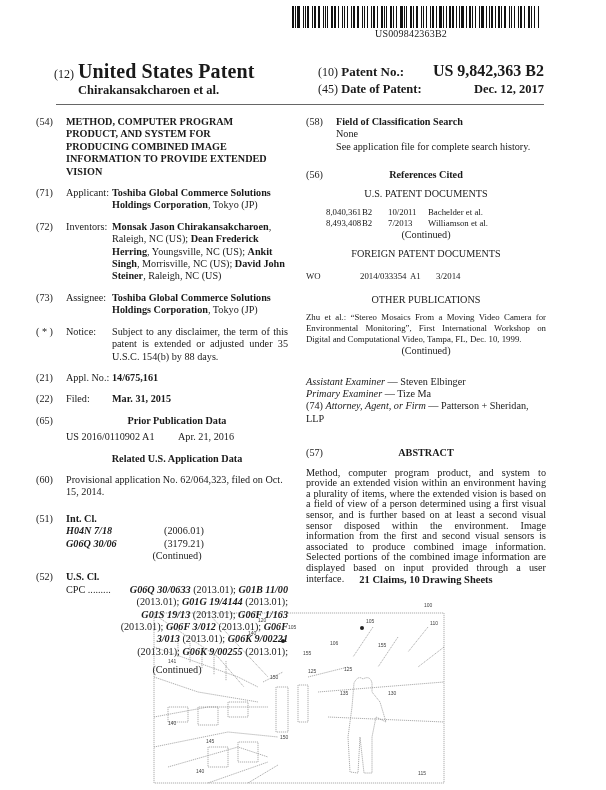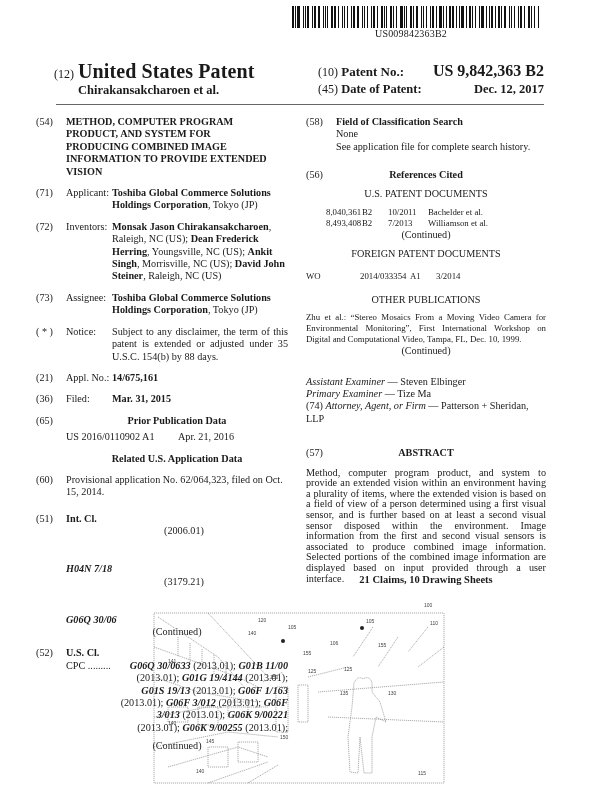--- a/index.html
+++ b/index.html
@@ -31,21 +31,21 @@
   .i { font-style: italic; }
   .center { text-align: center; }
   .just { text-align: justify; }
 
   #left-col { left: 36px; top: 116px; width: 252px; }
   #right-col { left: 306px; top: 116px; width: 240px; }
 
   .sec { margin-bottom: 9px; }
   .indent { margin-left: 30px; }
   .cl-row { display: flex; }
-  .cl-row .c1 { width: 98px; margin-top: 38px; }
+  .cl-row .c1 { width: 98px; }
 
   .ref-row { display: flex; font-size: 8.8px; line-height: 11px; margin-left: 20px; }
   .ref-row .r1 { width: 36px; }
   .ref-row .r2 { width: 26px; }
   .ref-row .r3 { width: 34px; padding-right: 6px; }
 
   #claims { left: 306px; top: 574px; width: 240px; text-align: center; font-size: 10.5px; font-weight: bold; }
 
   #drawing { left: 148px; top: 597px; width: 312px; height: 190px; }
 </style>
@@ -179,21 +179,21 @@
     <span class="just" style="width:176px">Subject to any disclaimer, the term of this patent is extended or adjusted under 35 U.S.C. 154(b) by 88 days.</span>
   </div>
 
   <div class="row sec">
     <span class="code">(21)</span>
     <span class="label" style="width:46px">Appl. No.:</span>
     <span class="b">14/675,161</span>
   </div>
 
   <div class="row sec">
-    <span class="code">(36)</span>
+    <span class="code">(22)</span>
     <span class="label" style="width:46px">Filed:</span>
     <span class="b">Mar. 31, 2015</span>
   </div>
 
   <div class="sec">
     <div class="row">
       <span class="code">(65)</span>
       <span class="b center" style="width:222px">Prior Publication Data</span>
     </div>
     <div class="row indent" style="margin-top:4px">

